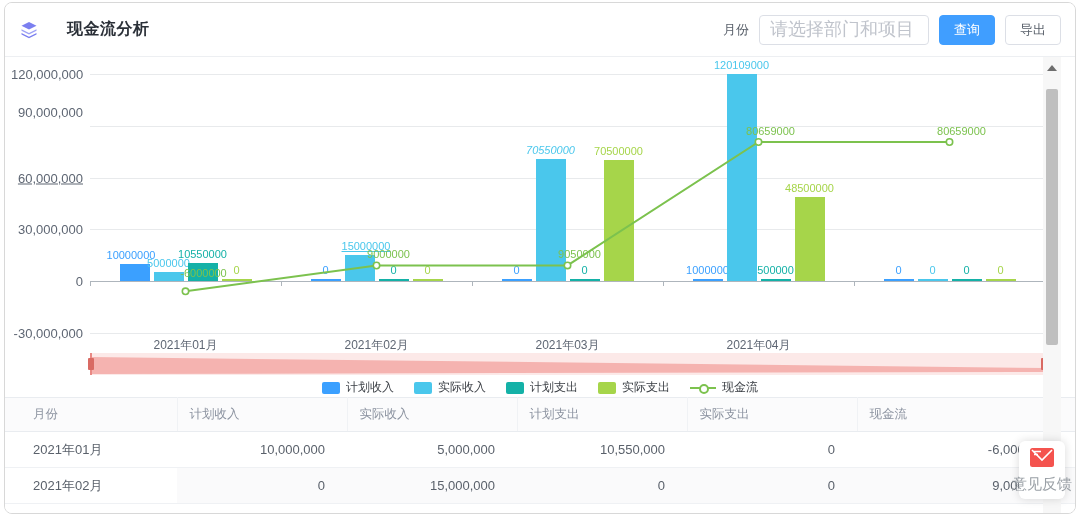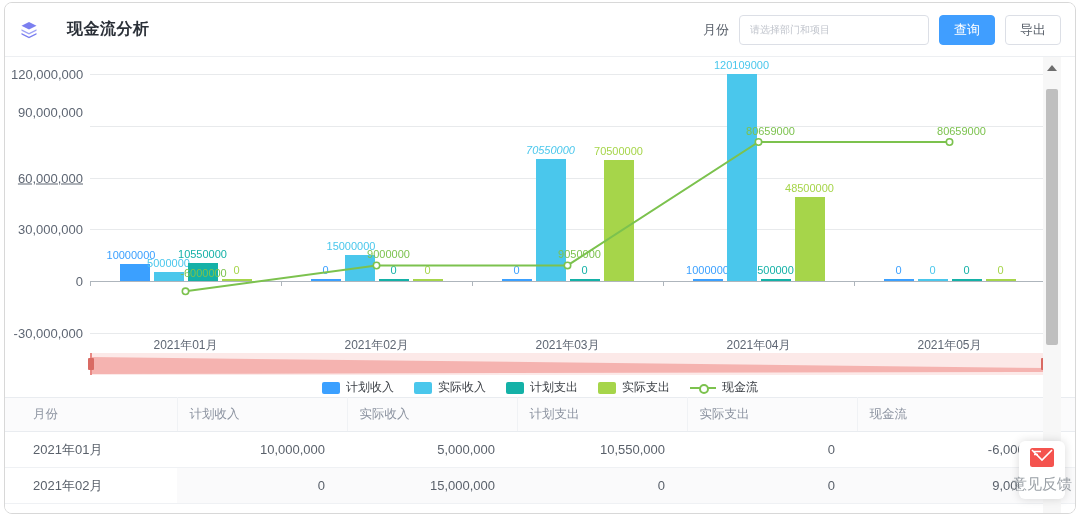--- a/index.html
+++ b/index.html
@@ -6,21 +6,21 @@
   .page{position:absolute;left:4px;top:2px;width:1070px;height:510px;border:1px solid #D8D8D8;border-radius:8px;background:#fff;overflow:hidden;}
   
   .topbar{position:absolute;left:0;top:0;right:0;height:54px;display:flex;align-items:center;padding:0 14px;box-sizing:border-box;border-bottom:1px solid #EDEFF2;background:#fff;z-index:6;}
   .title-icon{display:inline-flex;margin-right:10px;}
   .title{font-size:16px;font-weight:600;color:#2B3038;margin:18px;letter-spacing:.5px;}
   .controls{margin-left:auto;display:flex;align-items:center;gap:10px;}
   .lbl{font-size:13px;color:#5A616B;}
   .range{width:212px;height:30px;border:1px solid #DCDFE6;border-radius:4px;display:flex;align-items:center;padding:0 10px;box-sizing:border-box;font-size:13px;color:#5A616B;gap:10px;background:#fff;}
   .range .arrow{color:#C0C4CC;}
   .range .cal{margin-left:auto;display:inline-flex;}
-  .filter{width:190px;height:30px;border:1px solid #DCDFE6;border-radius:4px;padding:0 10px;box-sizing:border-box;font-size:10px;color:#5A616B;outline:none;font-family:Liberation Serif, serif;}
+  .filter{width:170px;height:30px;border:1px solid #DCDFE6;border-radius:4px;padding:0 10px;box-sizing:border-box;font-size:18px;color:#5A616B;outline:none;font-family:Liberation Serif, serif;}
   .filter::placeholder{color:#C0C4CC;}
   .btn{width:56px;height:30px;border-radius:4px;border:1px solid #DCDFE6;background:#fff;color:#5A616B;font-size:13px;cursor:pointer;font-family:inherit;padding:0;}
   .btn.primary{background:#409EFF;border-color:#409EFF;color:#fff;}
   
   #chart{position:absolute;left:0;top:54px;width:1070px;height:340px;background:#fff;}
   .gridline{position:absolute;left:85px;width:955px;height:1px;background:#E8EAEC;}
   .axisline{position:absolute;left:85px;width:955px;height:1px;background:#AEB5BC;}
   .xtick{position:absolute;width:1px;height:5px;background:#AEB5BC;}
   .ylab{position:absolute;width:72px;text-align:right;font-size:13px;color:#5E6673;transform:translateY(-50%);}
   .xlab{position:absolute;width:140px;text-align:center;font-size:12px;color:#5E6673;}
@@ -133,35 +133,34 @@
       <div class="xtick" style="left: 85px; top: 224px;"></div>
       <div class="xtick" style="left: 276px; top: 224px;"></div>
       <div class="xtick" style="left: 467px; top: 224px;"></div>
       <div class="xtick" style="left: 658px; top: 224px;"></div>
       <div class="xtick" style="left: 849px; top: 224px;"></div>
       <div class="xtick" style="left: 1040px; top: 224px;"></div>
       <div class="xlab" style="left: 110.5px; top: 280px;">2021年01月</div>
       <div class="xlab" style="left: 301.5px; top: 280px;">2021年02月</div>
       <div class="xlab" style="left: 492.5px; top: 280px;">2021年03月</div>
       <div class="xlab" style="left: 683.5px; top: 280px;">2021年04月</div>
-      <div class="xlab" style="left: 874.5px; top: 280px;">2021年05月</div>
       <div class="bar" style="left: 114.5px; width: 30px; top: 207px; height: 17px; background: rgb(59, 160, 255);"></div>
       <div class="blab" style="left: 76px; top: 192px; color: rgb(59, 160, 255);">10000000</div>
       <div class="bar" style="left: 305.5px; width: 30px; top: 222px; height: 2px; background: rgb(59, 160, 255);"></div>
       <div class="blab" style="left: 270.5px; top: 207px; color: rgb(59, 160, 255);">0</div>
       <div class="bar" style="left: 496.5px; width: 30px; top: 222px; height: 2px; background: rgb(59, 160, 255);"></div>
       <div class="blab" style="left: 461.5px; top: 207px; color: rgb(59, 160, 255);">0</div>
       <div class="bar" style="left: 687.5px; width: 30px; top: 222px; height: 2px; background: rgb(59, 160, 255);"></div>
       <div class="blab" style="left: 652.5px; top: 207px; color: rgb(59, 160, 255);">1000000</div>
       <div class="bar" style="left: 878.5px; width: 30px; top: 222px; height: 2px; background: rgb(59, 160, 255);"></div>
       <div class="blab" style="left: 843.5px; top: 207px; color: rgb(59, 160, 255);">0</div>
       <div class="bar" style="left: 148.5px; width: 30px; top: 215px; height: 9px; background: rgb(74, 199, 236);"></div>
       <div class="blab" style="left: 113.5px; top: 200px; color: rgb(74, 199, 236);">5000000</div>
       <div class="bar" style="left: 339.5px; width: 30px; top: 198px; height: 26px; background: rgb(74, 199, 236);"></div>
-      <div class="blab" style="left: 296px; top: 183px; color: rgb(74, 199, 236);">15000000</div>
+      <div class="blab" style="left: 311px; top: 183px; color: rgb(74, 199, 236); text-decoration: underline;">15000000</div>
       <div class="bar" style="left: 530.5px; width: 30px; top: 102px; height: 122px; background: rgb(74, 199, 236);"></div>
       <div class="blab" style="left: 495.5px; top: 87px; color: rgb(74, 199, 236); font-style: italic;">70550000</div>
       <div class="bar" style="left: 721.5px; width: 30px; top: 17px; height: 207px; background: rgb(74, 199, 236);"></div>
       <div class="blab" style="left: 686.5px; top: 2px; color: rgb(74, 199, 236);">120109000</div>
       <div class="bar" style="left: 912.5px; width: 30px; top: 222px; height: 2px; background: rgb(74, 199, 236);"></div>
       <div class="blab" style="left: 877.5px; top: 207px; color: rgb(74, 199, 236);">0</div>
       <div class="bar" style="left: 182.5px; width: 30px; top: 206px; height: 18px; background: rgb(20, 177, 167);"></div>
       <div class="blab" style="left: 147.5px; top: 191px; color: rgb(20, 177, 167);">10550000</div>
       <div class="bar" style="left: 373.5px; width: 30px; top: 222px; height: 2px; background: rgb(20, 177, 167);"></div>
       <div class="blab" style="left: 338.5px; top: 207px; color: rgb(20, 177, 167);">0</div>

